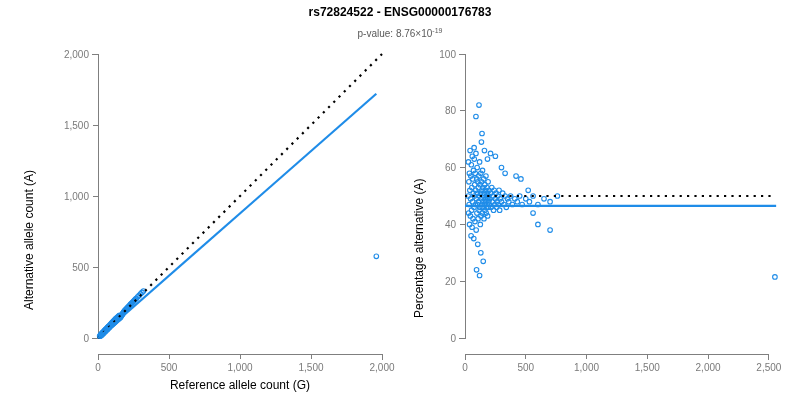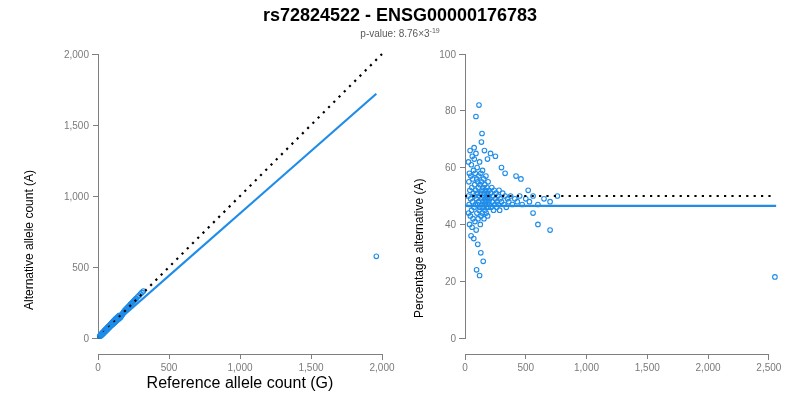--- a/index.html
+++ b/index.html
@@ -6,33 +6,33 @@
   body{
     width:800px;height:400px;
     background:#ffffff;
     font-family:"Liberation Sans", sans-serif;
     overflow:hidden;
     position:relative;
   }
   #figure{position:absolute;left:0;top:0;width:800px;height:400px;}
   .title{
     position:absolute;left:0;top:5px;width:800px;
-    text-align:center;font-size:18px;font-weight:bold;color:#000000;
+    text-align:center;font-size:12px;font-weight:bold;color:#000000;
     letter-spacing:0px;
   }
   .subtitle{
     position:absolute;left:0;top:27px;width:800px;
     text-align:center;font-size:10px;color:#5a5a5a;
   }
   .subtitle sup{font-size:7px;vertical-align:super;}
   .panel{position:absolute;top:0;height:400px;}
   #panel-left{left:0;width:400px;}
   #panel-right{left:400px;width:400px;}
   .axis-title{
-    position:absolute;color:#000000;font-size:16px;text-align:center;
+    position:absolute;color:#000000;font-size:12px;text-align:center;
   }
   .x-title{bottom:8px;width:260px;}
   .y-title{
     transform:rotate(-90deg);transform-origin:left top;
     white-space:nowrap;font-size:12px;
   }
   svg{display:block;}
   .tick-label{font-size:10px;fill:#7a7a7a;font-family:"Liberation Sans", sans-serif;}
   .axis-line{stroke:#7f7f7f;stroke-width:1;fill:none;shape-rendering:crispEdges;}
   .pt{fill:none;stroke:#1f8ce8;stroke-width:1.1;}
@@ -40,21 +40,21 @@
   .refline{stroke:#000000;stroke-width:2.2;fill:none;stroke-dasharray:2.2 5.2;stroke-linecap:butt;}
 </style>
 </head>
 <body>
 
 <div id="figure">
 
   <div class="title">rs72824522 - ENSG00000176783</div>
 
   <div class="subtitle">
-    <span>p-value: 8.76×3</span><sup>-19</sup>
+    <span>p-value: 8.76×10</span><sup>-19</sup>
   </div>
 
   <div class="panel" id="panel-left">
     <svg id="svg-left" width="400" height="400">
         <g>
           <path d="M 92 54 L 98 54 L 98 338 L 92 338" class="axis-line"></path>
           <path d="M 93 338 L 98 338" class="axis-line"></path>
           <text x="89" y="341.5" text-anchor="end" class="tick-label">0</text>
           <path d="M 93 267 L 98 267" class="axis-line"></path>
           <text x="89" y="270.5" text-anchor="end" class="tick-label">500</text>

